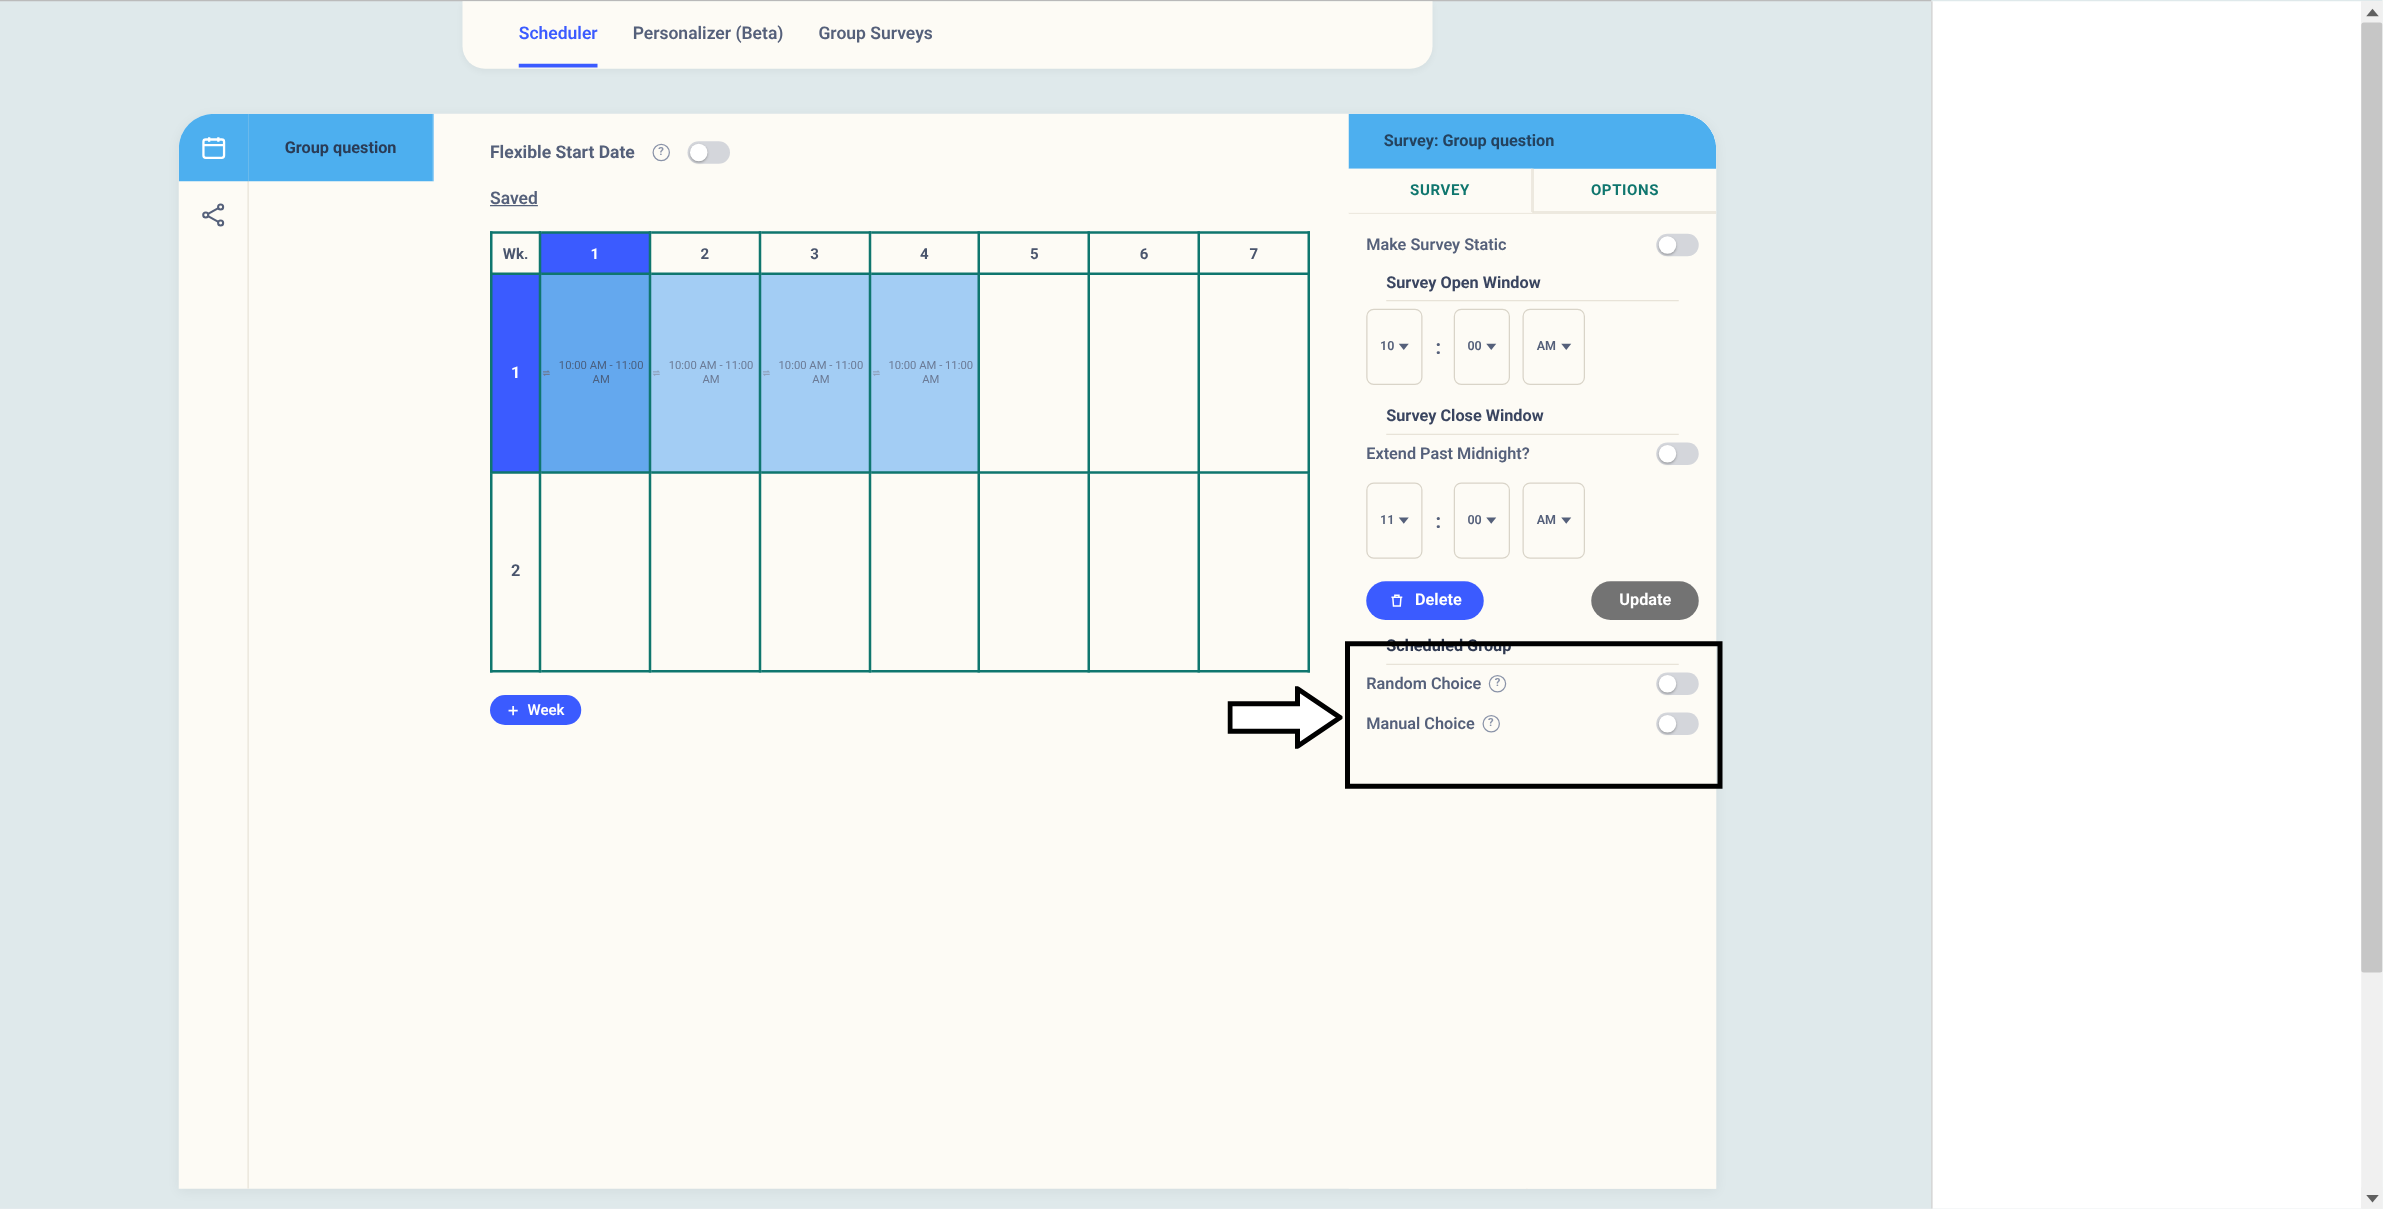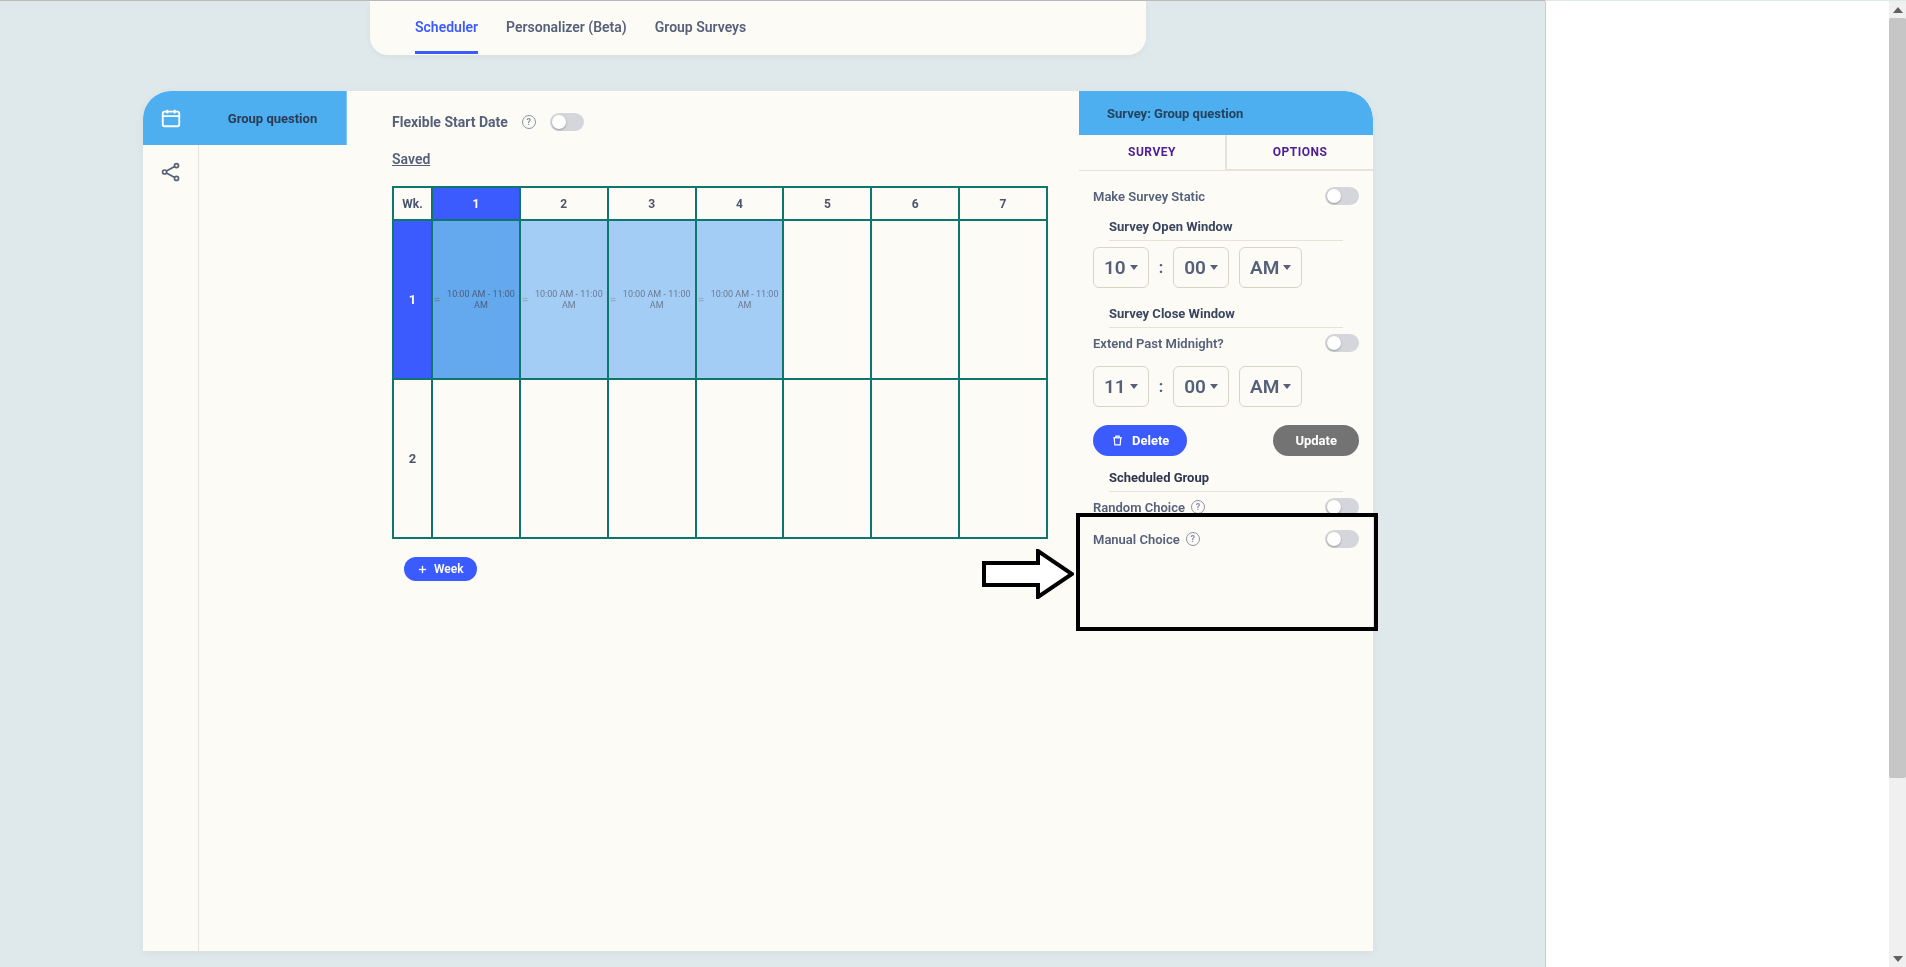--- a/index.html
+++ b/index.html
@@ -54,37 +54,37 @@
   .schedule-table th { height:33px; font-size:12px; font-weight:700; color:#4a556d; background:#fdfbf5; }
   .schedule-table th.col-active { background:#3b5bff; color:#fff; }
   .schedule-table td { height:159px; vertical-align:middle; text-align:center; width:88px; }
   .schedule-table td.row-label { width:39px; background:#fdfbf5; font-weight:700; color:#4a556d; font-size:13px; }
   .schedule-table td.row-label.active { background:#3b5bff; color:#fff; }
   .schedule-table td.slot-active { background:#64a8ee; }
   .schedule-table td.slot-light { background:#a3cdf4; }
   .slot-text { font-size:9px; color:#6b7a95; display:flex; align-items:center; justify-content:center; gap:2px; line-height:1.2; }
   .slot-active .slot-text { color:#4a5f7f; }
 
-  .add-week-wrap { margin-top:18px; margin-left:12px; }
+  .add-week-wrap { margin-top:18px; }
 
   .right-panel { position:absolute; right:0; top:0; width:294px; height:100%; background:#fdfbf5; }
   .right-header { background:#4dafef; height:44px; display:flex; align-items:center; padding:0 28px; color:#24425e; font-size:13px; font-weight:700; border-radius: 0 28px 0 0;}
   .right-tabs { display:flex; border-bottom:1px solid #e8e3d8; }
-  .right-tab { flex:1; text-align:center; padding:10px 0; font-size:12px; font-weight:700; letter-spacing:0.5px; color:#4c1d95; cursor:pointer; border:1px solid #e8e3d8; border-top:none; }
+  .right-tab { flex:1; text-align:center; padding:10px 0; font-size:12px; font-weight:700; letter-spacing:0.5px; color:#0f766e; cursor:pointer; border:1px solid #e8e3d8; border-top:none; }
   .right-tab:first-child { border-left:none; }
   .right-tab:last-child { border-right:none; }
   .right-tab.active { border-bottom-color:#fdfbf5; background:#fdfbf5; }
 
   .panel-body { padding:16px 14px; }
   .panel-row { display:flex; align-items:center; justify-content:space-between; margin-bottom:14px; }
   .panel-row .lbl { font-size:13px; font-weight:600; color:#55607a; display:flex; align-items:center; gap:6px;}
   .section-title { font-size:13px; font-weight:700; color:#3a4560; margin:10px 16px 6px; padding-bottom:6px; border-bottom:1px solid #e8e3d8; }
 
   .time-picker-row { display:flex; align-items:center; gap:10px; margin-bottom:18px; }
-  .time-select { border:1px solid #d9d4c8; background:#fdfbf5; border-radius:6px; padding:8px 10px; font-size:19px; color:#55607a; font-weight:600; cursor:pointer; display:flex; align-items:center; gap:4px; }
+  .time-select { border:1px solid #d9d4c8; background:#fdfbf5; border-radius:6px; padding:24px 10px; font-size:10px; color:#55607a; font-weight:600; cursor:pointer; display:flex; align-items:center; gap:4px; }
   .caret { width:0; height:0; border-left:4px solid transparent; border-right:4px solid transparent; border-top:5px solid #55607a; }
   .colon { font-weight:700; color:#55607a; }
 
   .delete-btn { background:#3b5bff; color:#fff; border:none; border-radius:20px; padding:8px 18px; font-size:13px; font-weight:700; cursor:pointer; display:inline-flex; align-items:center; gap:8px; }
   .update-btn { background:#737373; color:#fff; border:none; border-radius:20px; padding:8px 22px; font-size:13px; font-weight:700; cursor:pointer; }
   .action-row { display:flex; justify-content:space-between; margin:6px 0 14px; }
 
   .highlight-box {
     position:absolute; left:1076px; top:512px; width:302px; height:118px;
     border:4px solid #000; pointer-events:none;

